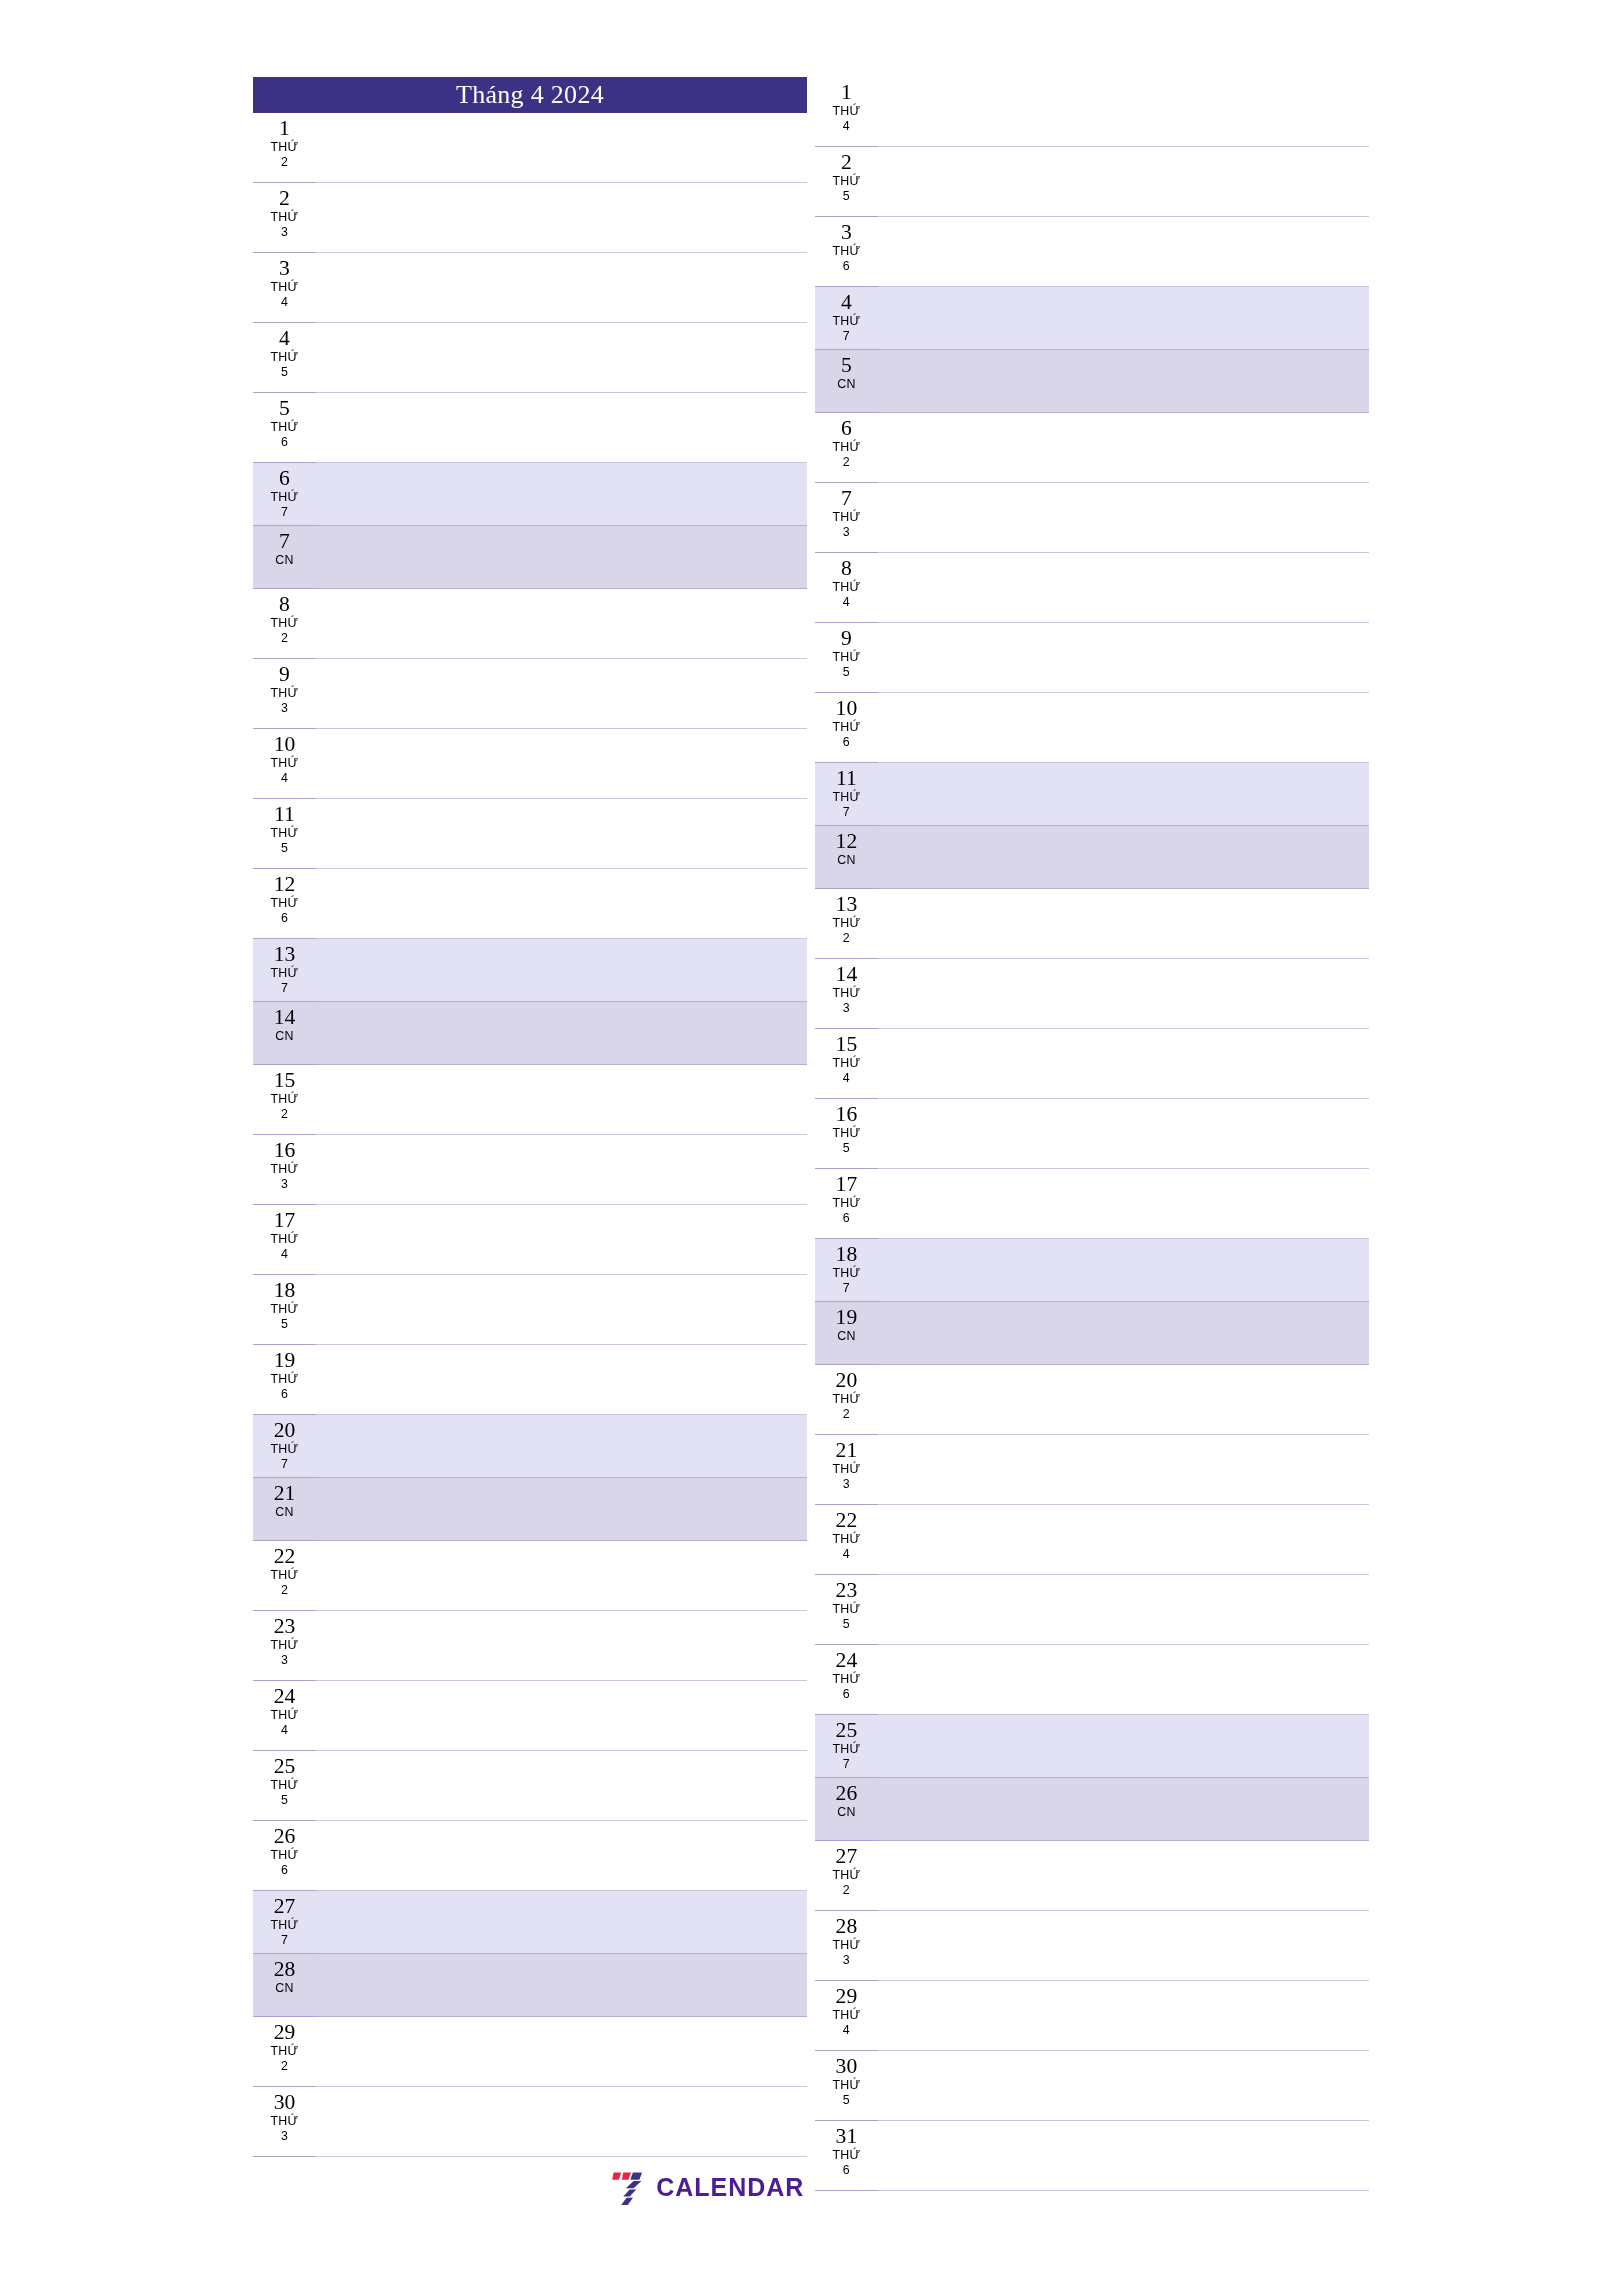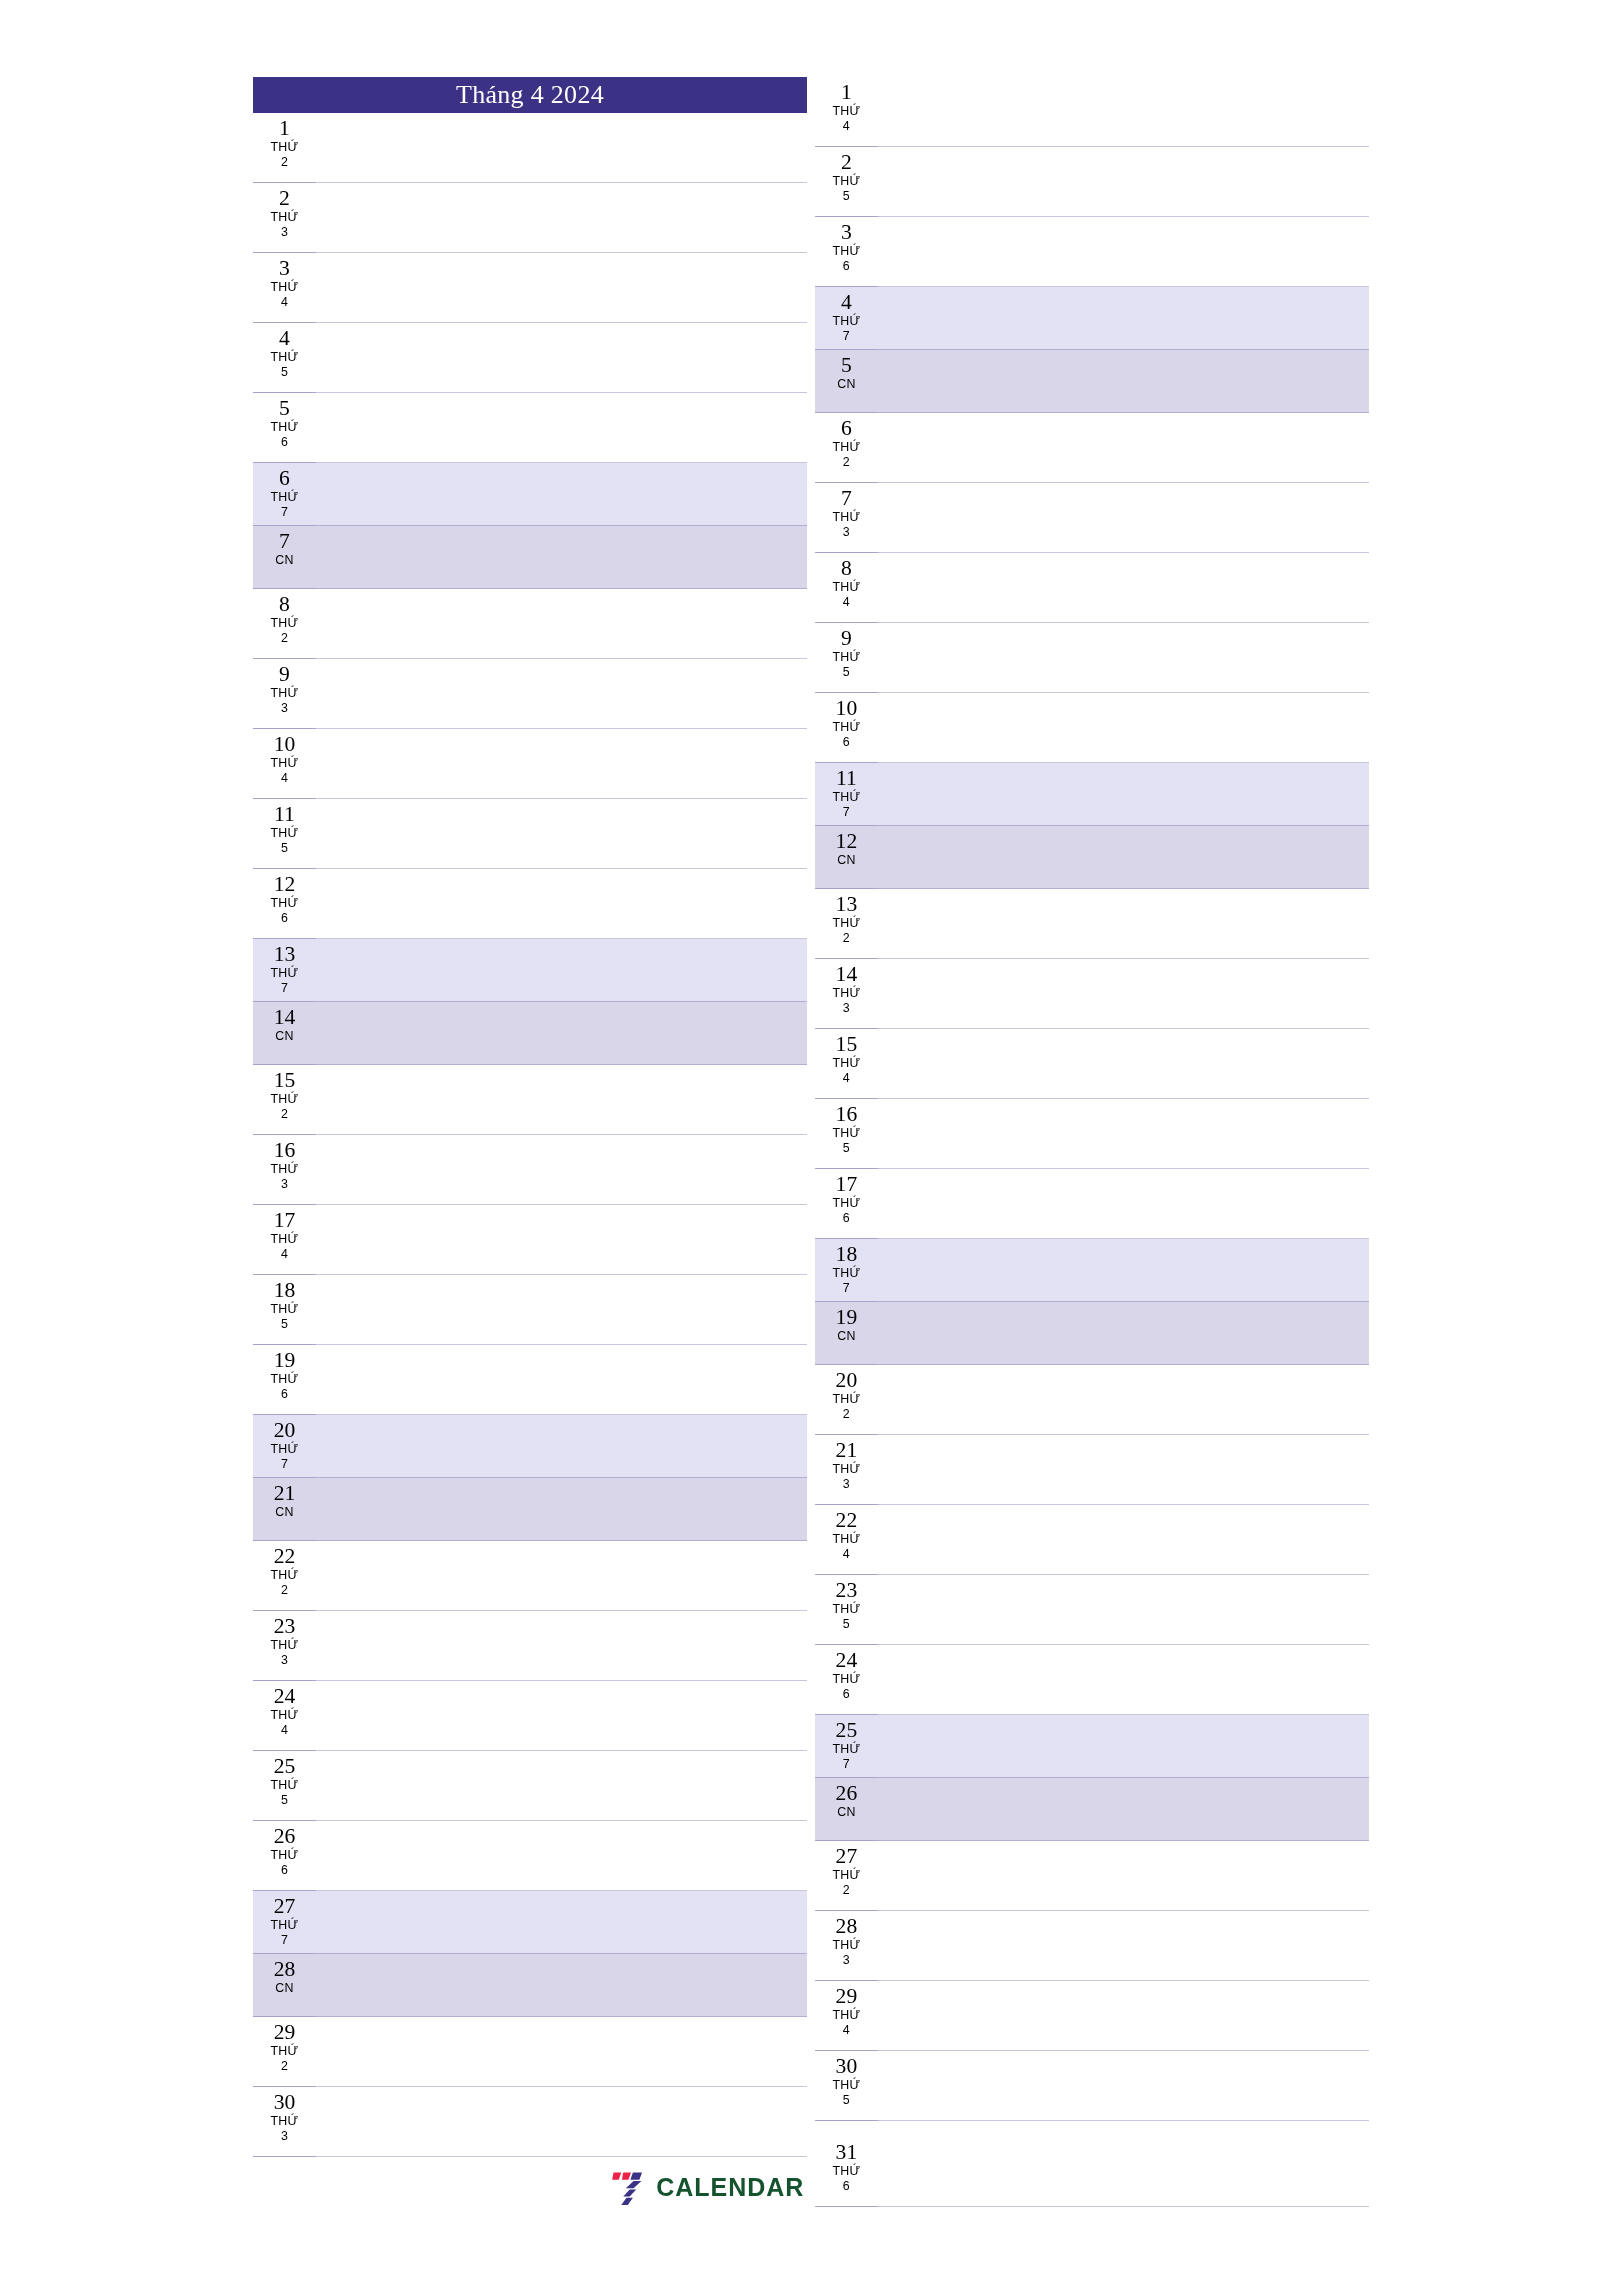--- a/index.html
+++ b/index.html
@@ -132,21 +132,21 @@
   .brand-mark {
     width: 38px;
     height: 35px;
     display: block;
   }
   .brand-word {
     font-family: "Liberation Sans", "DejaVu Sans", sans-serif;
     font-weight: bold;
     font-size: 25px;
     letter-spacing: 1px;
-    color: #14532d;
+    color: #4c1d95;
     line-height: 1;
   }
 </style>
 </head>
 <body>
 
 <div id="page">
 
   <div class="month-col">
     <div class="month-header">Tháng 4 2024</div>
@@ -637,21 +637,21 @@
           <div class="lines"></div>
         </div>
         <div class="day-row" style="height: 70px;">
           <div class="daylabel">
             <span class="dnum">30</span>
             <span class="dow">THỨ</span>
             <span class="dow">5</span>
           </div>
           <div class="lines"></div>
         </div>
-        <div class="day-row" style="height: 70px; margin-top: 16px;">
+        <div class="day-row" style="height: 70px;">
           <div class="daylabel">
             <span class="dnum">31</span>
             <span class="dow">THỨ</span>
             <span class="dow">6</span>
           </div>
           <div class="lines"></div>
         </div>
       </div>
   </div>
 

